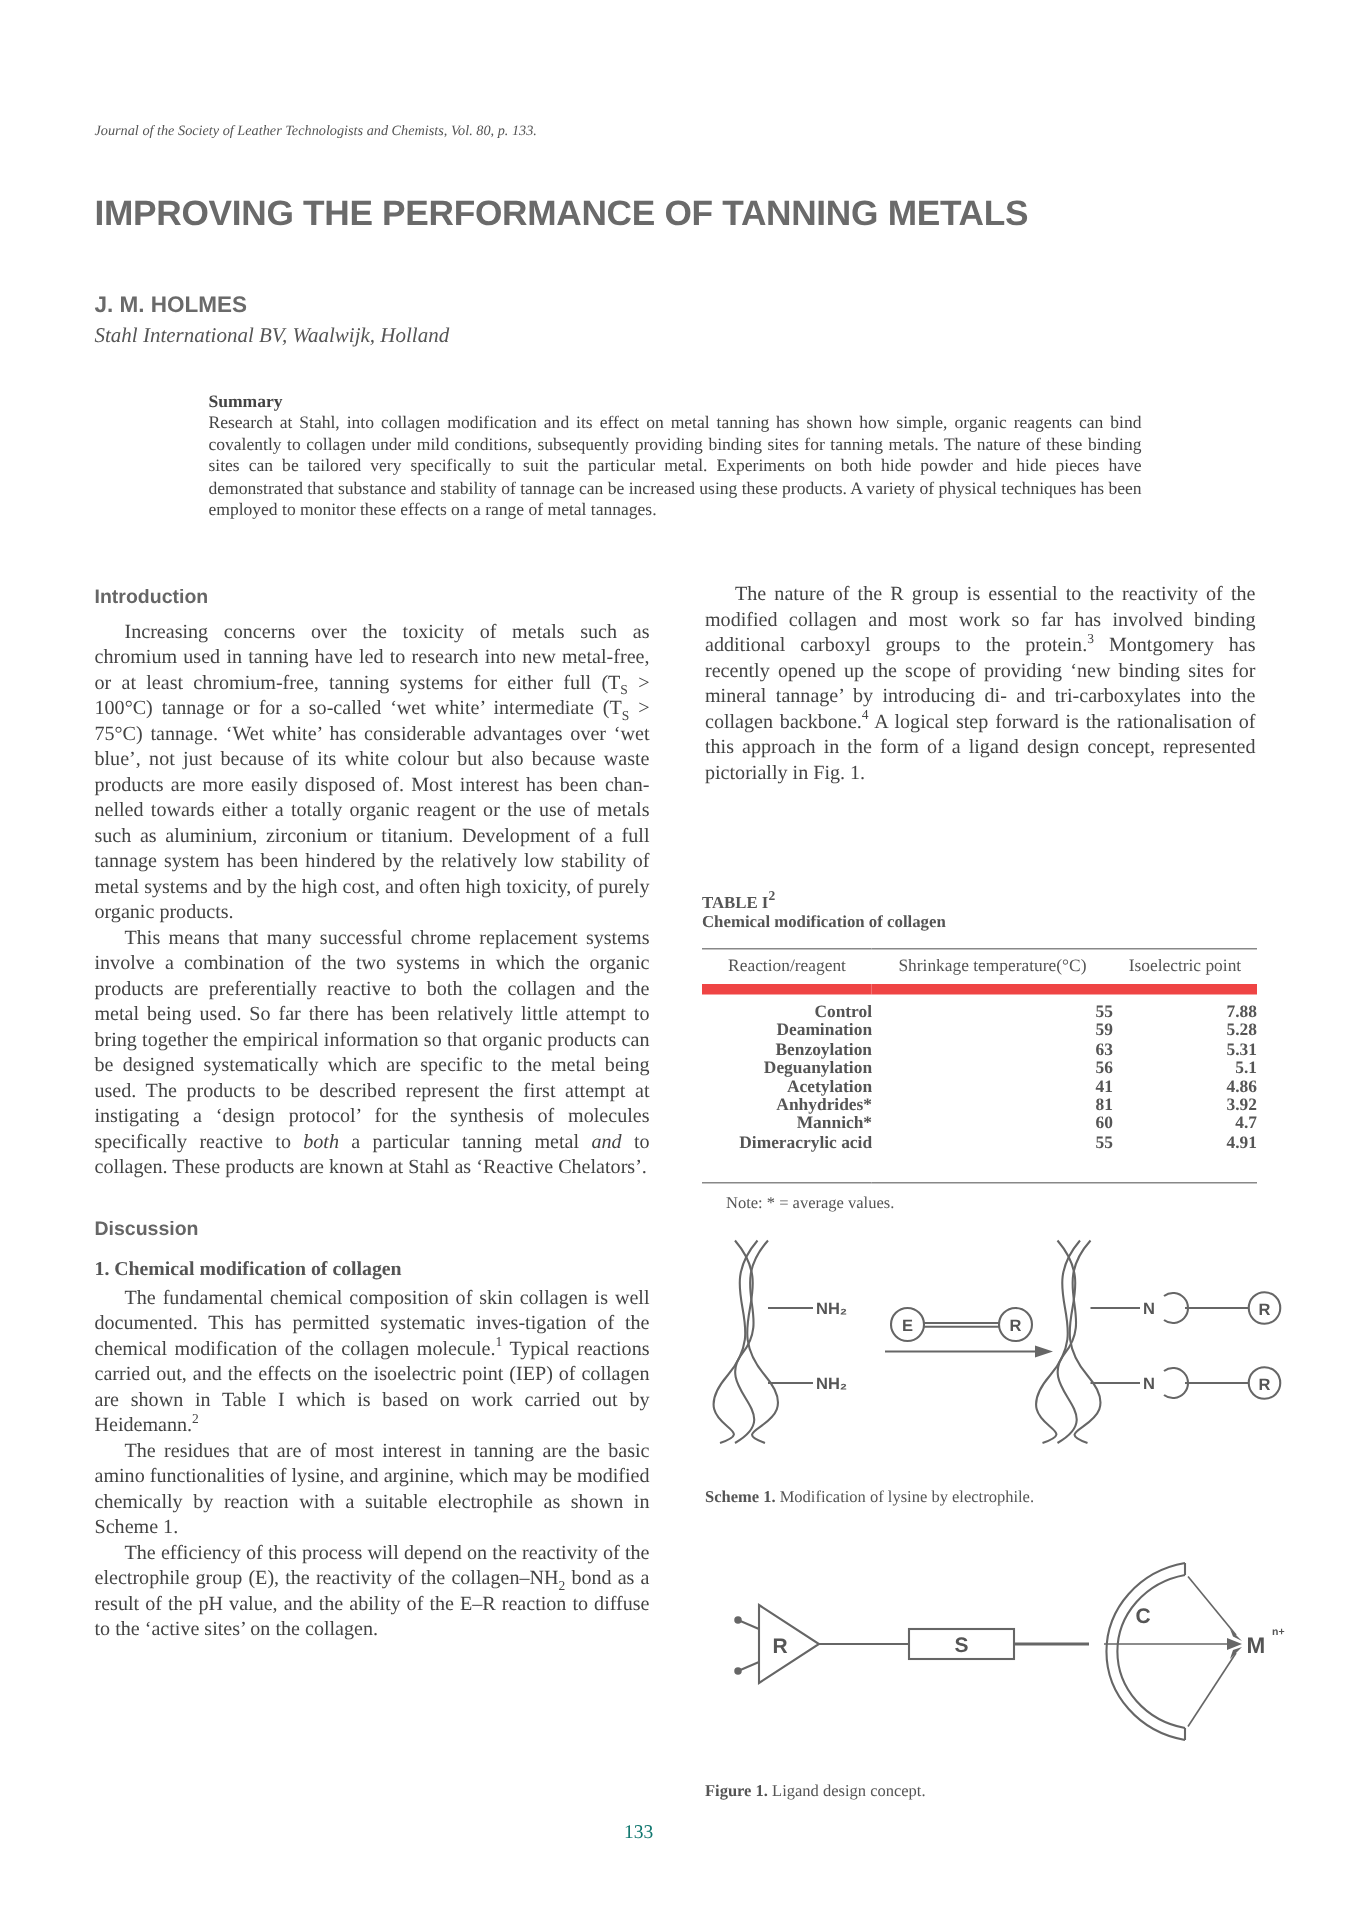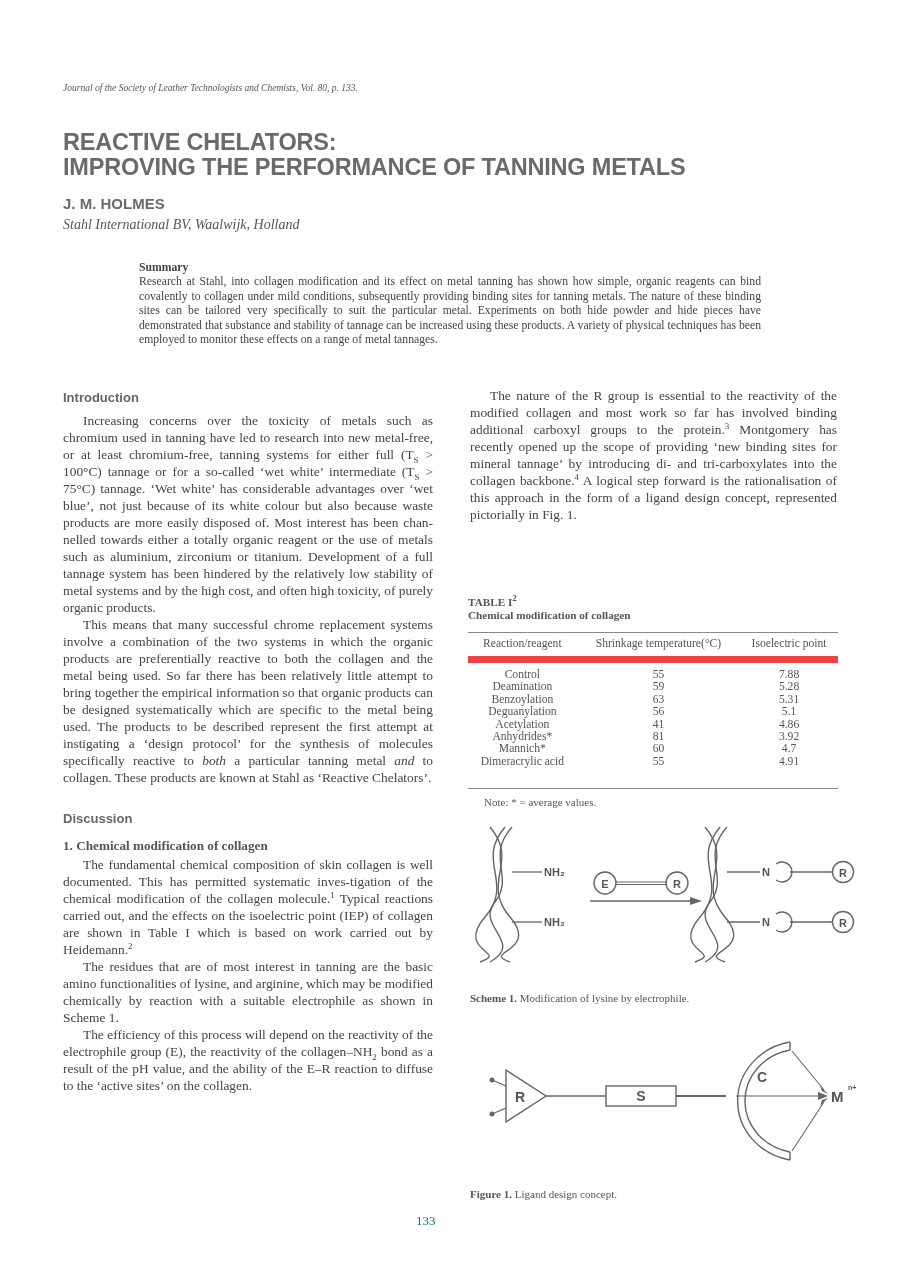--- a/index.html
+++ b/index.html
@@ -15,36 +15,35 @@
   .col-right { left: 470px; top: 387px; width: 367px; }
   .sec-head { font-family: "Liberation Sans", sans-serif; font-weight: bold; font-size: 13px; color: #666; margin: 0 0 6px 0; }
   .sub-head { font-weight: bold; font-size: 13.2px; color: #555; margin: 0 0 2px 0; }
   p { margin: 0; text-indent: 20px; }
   .gap { height: 20px; }
   sub, sup { font-size: 9px; line-height: 0; }
   .table-wrap { position: absolute; left: 468px; top: 596px; width: 370px; color: #555; }
   .t-caption { text-align: left; font-size: 11.2px; font-weight: bold; line-height: 13px; }
   table { width: 100%; border-collapse: collapse; font-size: 11.6px; margin-top: 10px; }
   th { font-weight: normal; padding: 4px 0 6px 0; border-top: 1px solid #888; border-bottom: 7px solid #ef4444; }
-  td { text-align: center; padding: 0; line-height: 12.4px; }
+  td { text-align: right; padding: 0; line-height: 12.4px; font-weight: bold; }
   tr.first td { padding-top: 6px; }
   tbody tr:last-child td { padding-bottom: 20px; border-bottom: 1px solid #888; }
   .t-note { font-size: 11px; margin-top: 7px; padding-left: 16px; }
   .caption { position: absolute; font-size: 11px; color: #555; }
   .caption b { font-weight: bold; }
   .pagenum { position: absolute; left: 416px; top: 1213px; font-size: 13px; color: #0f766e; text-align: center; }
   svg text { font-family: "Liberation Sans", sans-serif; font-weight: bold; fill: #555; }
 </style>
 </head>
 <body>
 
 <div class="journal">Journal of the Society of Leather Technologists and Chemists, Vol. 80, p. 133.</div>
 
 <div class="title">
-  <div>REACTIVE CHELATORS:</div>
   <div>IMPROVING THE PERFORMANCE OF TANNING METALS</div>
 </div>
 <div class="author">J. M. HOLMES</div>
 <div class="affil">Stahl International BV, Waalwijk, Holland</div>
 
 <div class="summary">
   <span class="head">Summary</span>
   <span>Research at Stahl, into collagen modification and its effect on metal tanning has shown how simple, organic reagents can bind covalently to collagen under mild conditions, subsequently providing binding sites for tanning metals. The nature of these binding sites can be tailored very specifically to suit the particular metal. Experiments on both hide powder and hide pieces have demonstrated that substance and stability of tannage can be increased using these products. A variety of physical techniques has been employed to monitor these effects on a range of metal tannages.</span>
 </div>
 

